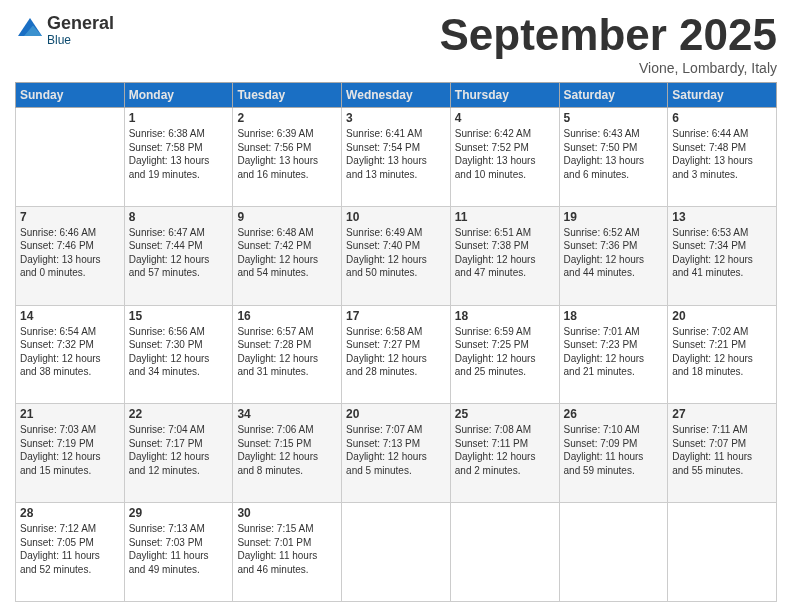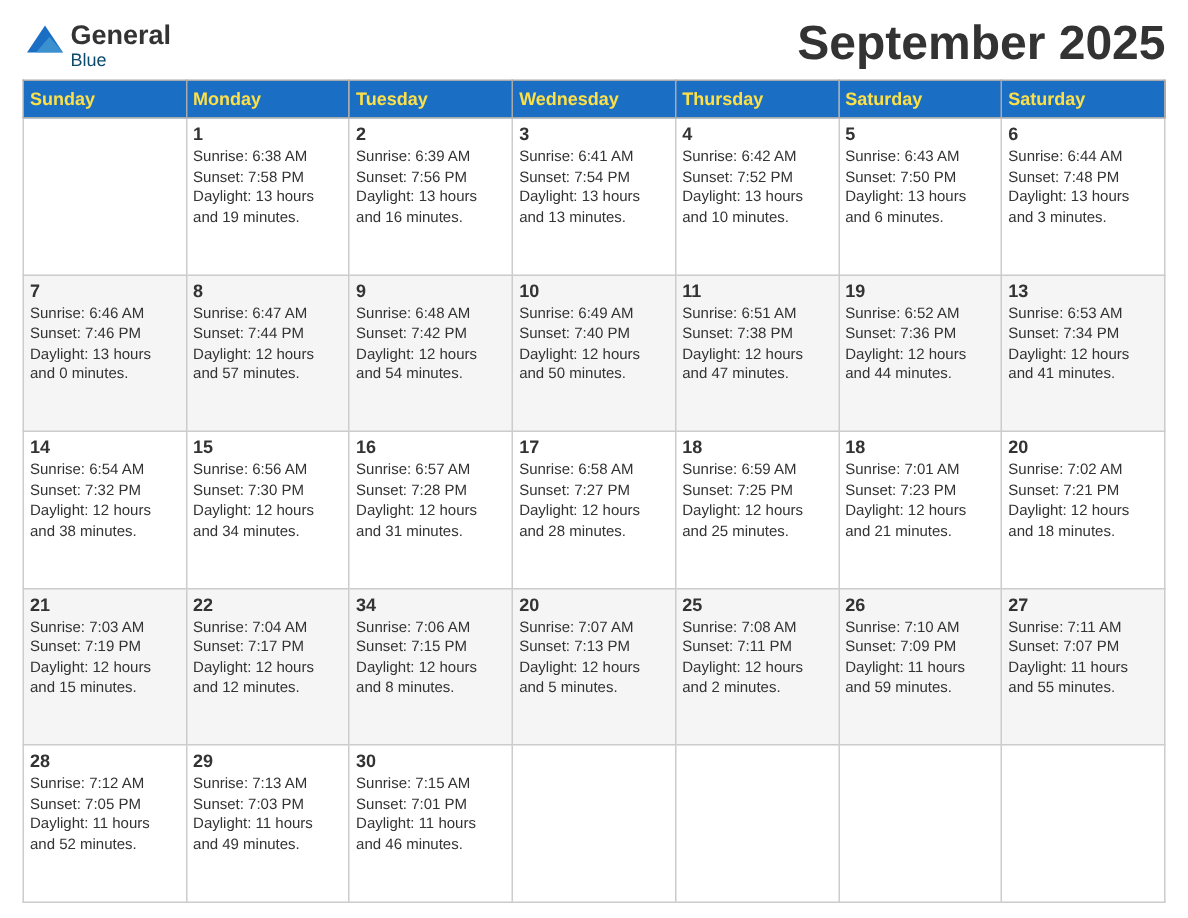--- a/index.html
+++ b/index.html
@@ -18,20 +18,21 @@
       flex-direction: column;
     }
     .header {
       display: flex;
       align-items: flex-start;
       justify-content: space-between;
       margin-bottom: 6px;
     }
     .logo {
       display: flex;
+      align-items: center;
       margin-top: 4px;
     }
     .logo-text {
       display: flex;
       flex-direction: column;
       line-height: 1.1;
     }
     .logo-general {
       font-size: 18px;
       font-weight: bold;
@@ -44,38 +45,38 @@
     }
     .logo-icon {
       width: 30px;
       height: 30px;
       margin-right: 2px;
     }
     .title-area {
       text-align: right;
     }
     .month-title {
-      font-size: 32px;
+      font-size: 44px;
       font-weight: bold;
       color: #333;
     }
     .location {
       font-size: 14px;
       color: #555;
     }
     .calendar {
       flex: 1;
       border: 1px solid #ccc;
       border-collapse: collapse;
       width: 100%;
       table-layout: fixed;
     }
     .calendar th {
       background-color: #1a6fc4;
-      color: #fde047;
+      color: #e5e5e5;
       font-size: 12px;
       font-weight: bold;
       padding: 5px 4px;
       text-align: left;
       border: 1px solid #aaa;
     }
     .calendar td {
       vertical-align: top;
       border: 1px solid #ccc;
       padding: 3px 4px;
@@ -111,20 +112,21 @@
         <polygon points="20,4 36,28 4,28" fill="#1a6fc4"></polygon>
         <polygon points="24,14 36,28 12,28" fill="#4a9fd4" opacity="0.7"></polygon>
       </svg>
       <div class="logo-text">
         <span class="logo-general">General</span>
         <span class="logo-blue">Blue</span>
       </div>
     </div>
     <div class="title-area">
       <div class="month-title">September 2025</div>
+      <div class="location">Vione, Lombardy, Italy</div>
     </div>
   </div>
 
   <table class="calendar">
     <thead>
       <tr>
 
       <th>Sunday</th>
           <th>Monday</th>
           <th>Tuesday</th>

